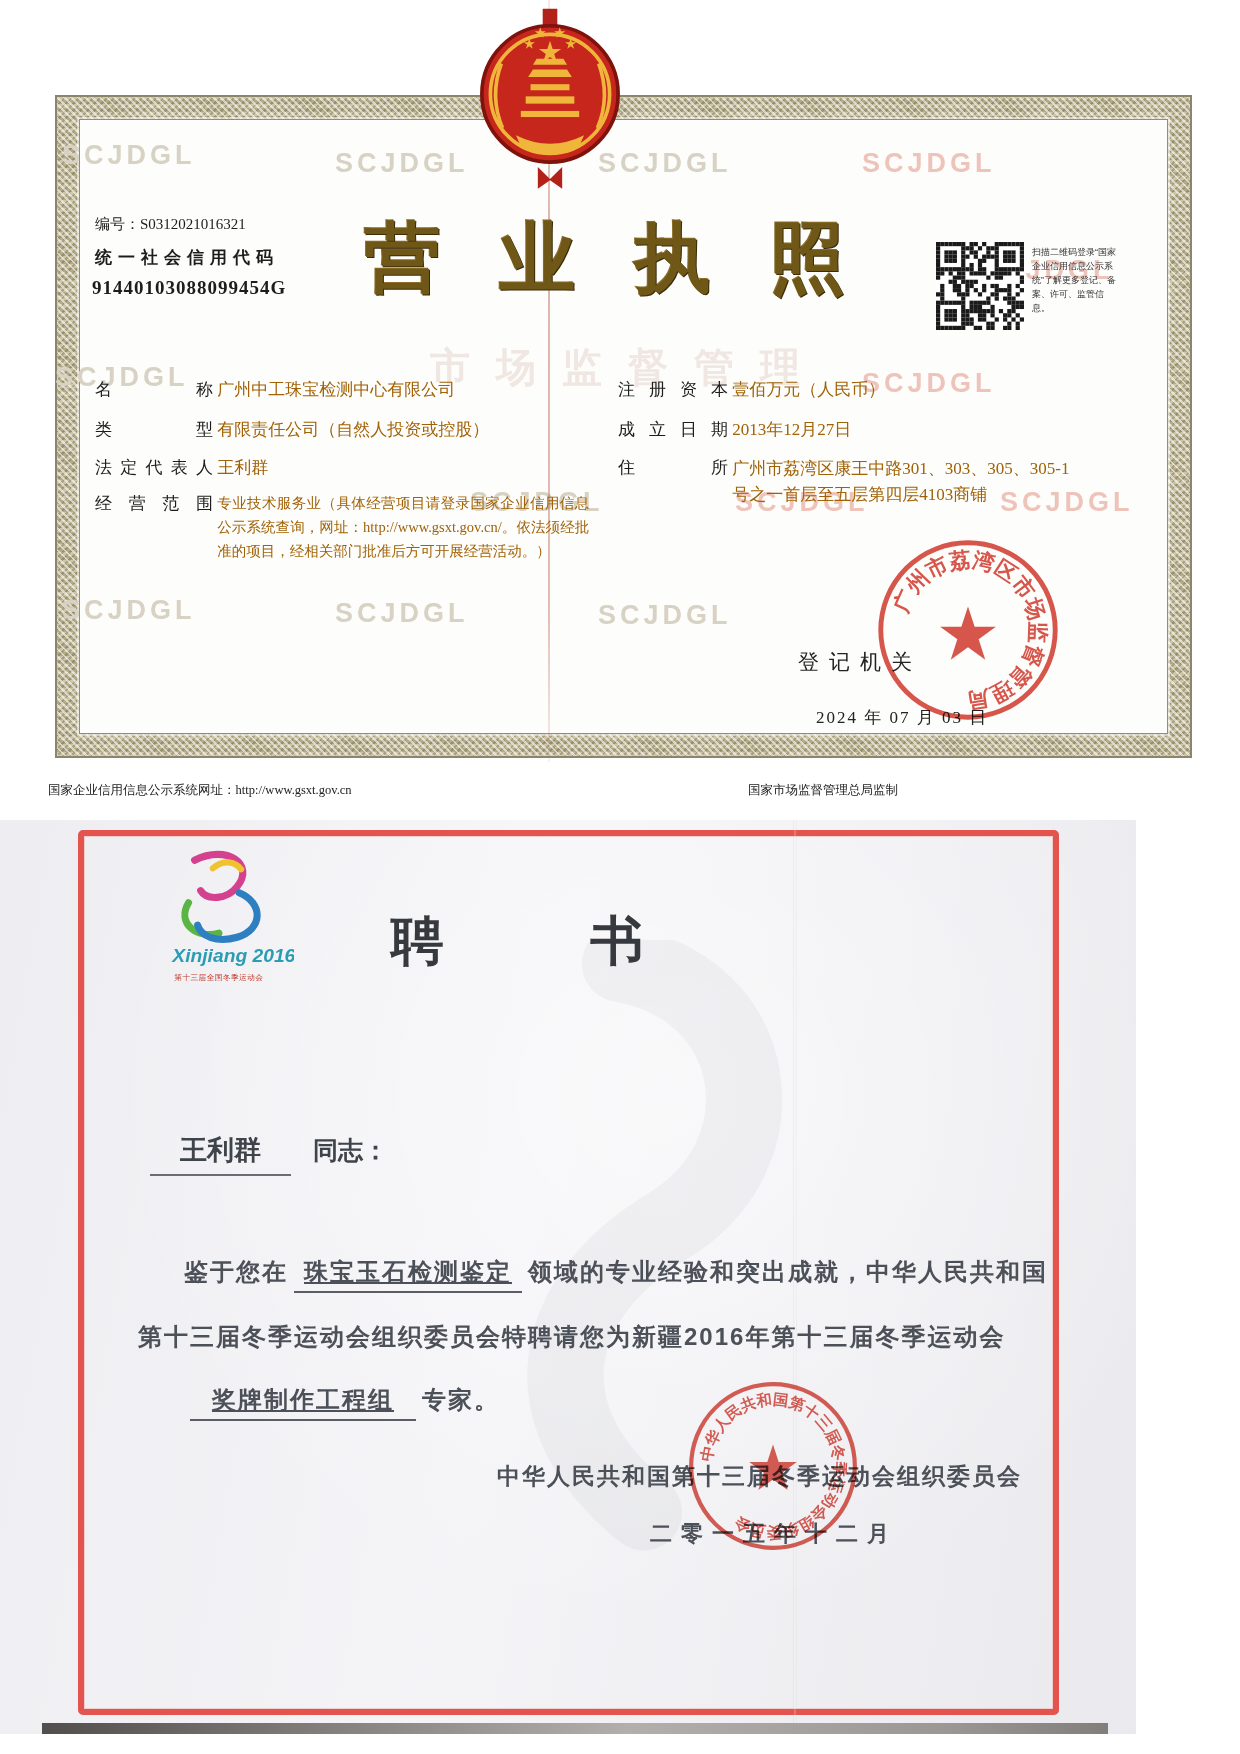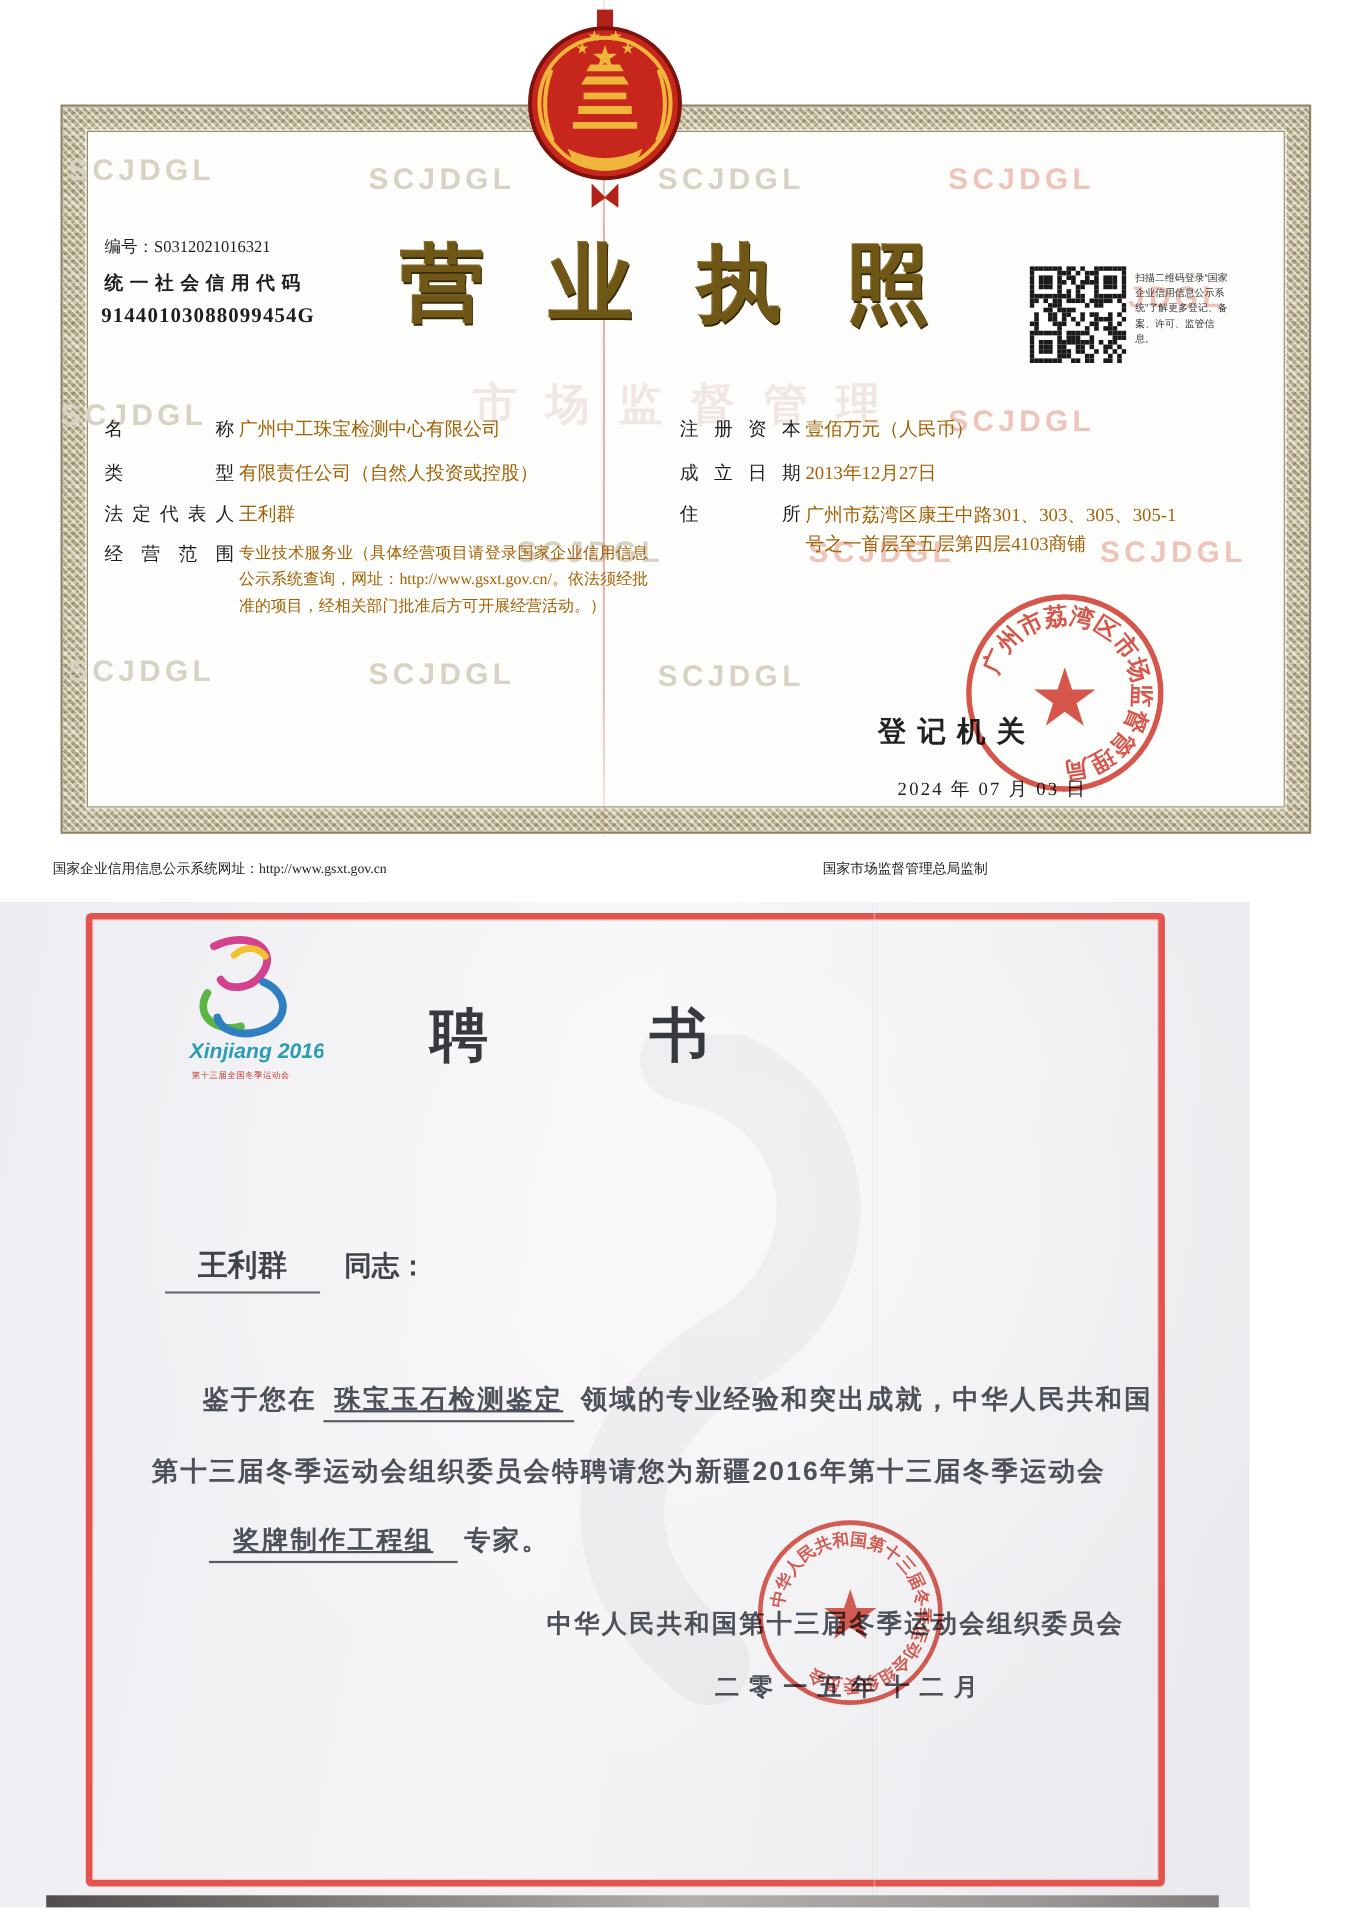--- a/index.html
+++ b/index.html
@@ -36,21 +36,21 @@
   .qr-caption{position:absolute;left:952px;top:126px;width:84px;font-size:9px;line-height:1.55;color:#333;
      font-family:"Liberation Sans", sans-serif;}
 
   .frow{position:absolute;font-size:17px;}
   .lab{display:inline-block;vertical-align:top;text-align:justify;text-align-last:justify;font-size:17px;}
   .lab.w1{width:118px;} .lab.w2{width:110px;}
   .val{display:inline-block;vertical-align:top;font-size:17px;color:#a16207;}
   .val.scope{width:372px;font-size:14.5px;line-height:1.65;text-align:justify;}
   .val.addr{width:338px;font-size:17px;line-height:1.55;}
 
-  .registrar{position:absolute;left:718px;top:528px;font-size:26px;letter-spacing:10px;font-weight:bold;color:#222;}
+  .registrar{position:absolute;left:718px;top:528px;font-size:21px;letter-spacing:10px;font-weight:normal;color:#222;}
   .issue-date{position:absolute;left:736px;top:586px;font-size:17px;letter-spacing:2px;color:#222;}
   .stamp{position:absolute;opacity:.86;mix-blend-mode:multiply;}
   .stamp.lic{left:790px;top:412px;width:196px;height:196px;}
 
   .lic-footer-left{position:absolute;left:48px;top:782px;font-size:12.5px;color:#222;}
   .lic-footer-right{position:absolute;right:174px;top:782px;font-size:12.5px;color:#222;}
 
   .emblem{position:absolute;left:477px;top:8px;width:146px;height:184px;z-index:7;}
 
   

